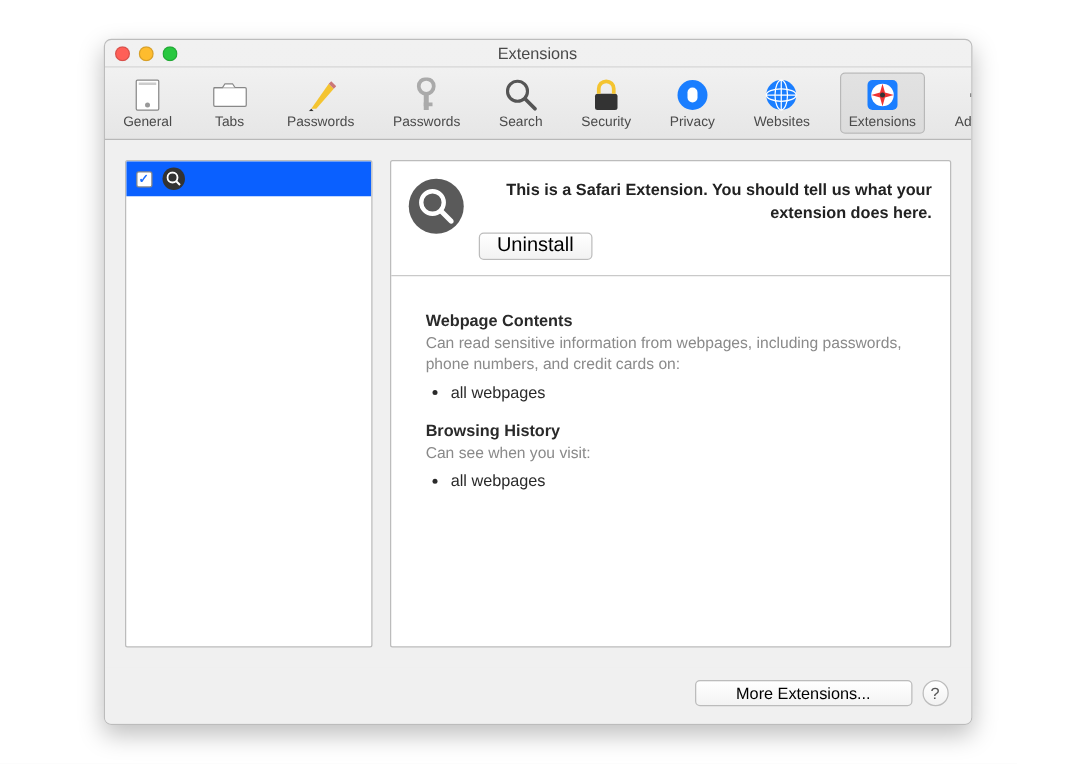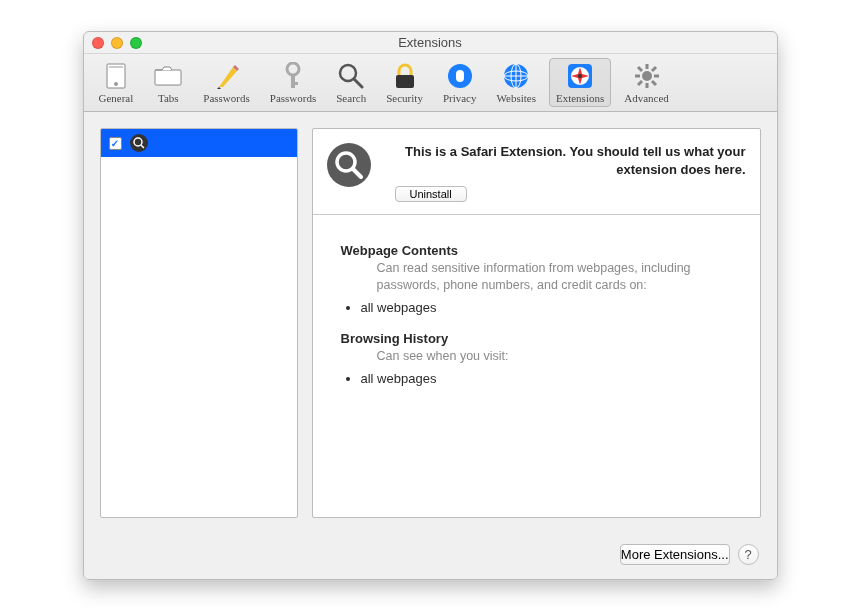--- a/index.html
+++ b/index.html
@@ -4,42 +4,42 @@
   <style>
     * { box-sizing: border-box; margin: 0; padding: 0; }
     body { font-family: -apple-system, "Helvetica Neue", Helvetica, Arial, sans-serif; background: #fff; display: flex; align-items: center; justify-content: center; height: 611px; width: 860px; position: relative; }
     .watermark { position: absolute; font-size: 78px; font-weight: 700; color: #c8c8c8; opacity: 0.5; letter-spacing: 4px; z-index: 0; pointer-events: none; }
     .window { width: 695px; background: linear-gradient(#f1f1f1,#ececec); border: 1px solid #bcbcbc; border-radius: 6px; box-shadow: 0 8px 20px rgba(0,0,0,0.25); z-index: 1; overflow: hidden; }
     .titlebar { height: 22px; display: flex; align-items: center; padding: 0 8px; border-bottom: 1px solid #d6d6d6; position: relative; }
     .traffic { display: flex; gap: 7px; }
     .tlight { width: 12px; height: 12px; border-radius: 50%; border: 0.5px solid rgba(0,0,0,0.15); }
     .tlight.red { background: #ff5f57; } .tlight.yellow { background: #febc2e; } .tlight.green { background: #28c840; }
     .title { position: absolute; left: 0; right: 0; text-align: center; font-size: 13px; color: #4a4a4a; }
-    .toolbar { display: flex; padding: 4px 8px 4px 8px; gap: 6px; background: linear-gradient(#f1f1f1,#e6e6e6); border-bottom: 1px solid #b8b8b8; font-family: Liberation Serif, serif; }
+    .toolbar { display: flex; padding: 4px 8px 4px 8px; gap: 17px; background: linear-gradient(#f1f1f1,#e6e6e6); border-bottom: 1px solid #b8b8b8; }
     .tb-item { display: flex; flex-direction: column; align-items: center; padding: 2px 6px; border-radius: 4px; border: 1px solid transparent; cursor: default; }
     .tb-item.active { background: linear-gradient(#e2e2e2,#dcdcdc); border: 1px solid #b8b8b8; }
     .tb-icon { width: 30px; height: 30px; display: flex; align-items: center; justify-content: center; }
     .tb-label { font-size: 11px; color: #4a4a4a; margin-top: 1px; }
     .content { display: flex; padding: 16px; gap: 14px; background: #f0f0f0; }
     .sidebar { width: 198px; height: 390px; border: 1px solid #bcbcbc; background: #fff; border-radius: 2px; overflow: hidden; }
     .ext-row { height: 28px; background: #0a60ff; display: flex; align-items: center; gap: 8px; padding-left: 8px; }
     .checkbox { width: 13px; height: 13px; background: #fff; border: 1px solid #888; border-radius: 2px; display: flex; align-items: center; justify-content: center; font-size: 10px; color: #1a6dff; font-weight: bold; }
     .ext-ico-sm { width: 18px; height: 18px; border-radius: 50%; background: #333; display: flex; align-items: center; justify-content: center; }
     .detail { flex: 1; border: 1px solid #bcbcbc; background: #fff; border-radius: 2px; display: flex; flex-direction: column; }
     .detail-head { display: flex; padding: 14px 14px 12px 14px; gap: 12px; border-bottom: 1px solid #c9c9c9; }
     .ext-ico-lg { width: 44px; height: 44px; border-radius: 50%; background: #5a5a5a; display: flex; align-items: center; justify-content: center; flex-shrink: 0; }
     .desc { font-size: 13px; color: #222; font-weight: 600; line-height: 1.35; text-align: right; }
-    .uninstall { margin-top: 8px; padding: 1px 14px; font-size: 11px; border-radius: 4px; border: 1px solid #bcbcbc; background: linear-gradient(#fff,#f2f2f2); cursor: default; margin-left: 12px; }
+    .uninstall { margin-top: 8px; padding: 1px 14px; font-size: 16px; border-radius: 4px; border: 1px solid #bcbcbc; background: linear-gradient(#fff,#f2f2f2); cursor: default; }
     .perms { padding: 28px 20px 12px 28px; font-size: 13px; color: #2a2a2a; }
     .perm-title { font-weight: 700; margin-bottom: 2px; }
-    .perm-sub { color: #8a8a8a; font-size: 12.5px; line-height: 1.35; margin-left: 36px; }
+    .perm-sub { color: #8a8a8a; font-size: 12.5px; line-height: 1.35; }
     .perm-list { margin: 6px 0 16px 20px; font-size: 13px; }
     .perm-list li { margin-bottom: 2px; }
     .footer { display: flex; justify-content: flex-end; padding: 10px 18px 14px 18px; gap: 8px; background: #f0f0f0; }
-    .more-btn { padding: 2px 0; font-size: 13px; border-radius: 4px; border: 1px solid #bcbcbc; background: linear-gradient(#fff,#f3f3f3); cursor: default; }
+    .more-btn { padding: 2px 32px; font-size: 13px; border-radius: 4px; border: 1px solid #bcbcbc; background: linear-gradient(#fff,#f3f3f3); cursor: default; }
     .help-btn { width: 21px; height: 21px; border-radius: 50%; border: 1px solid #bcbcbc; background: linear-gradient(#fff,#f2f2f2); font-size: 13px; color: #555; display: flex; align-items: center; justify-content: center; cursor: default; }
     svg { display: block; }
   </style>
 </head>
 <body>
 
 <div class="watermark">MALWARETIPS</div>
 
 <div class="window">
   <div class="titlebar">

